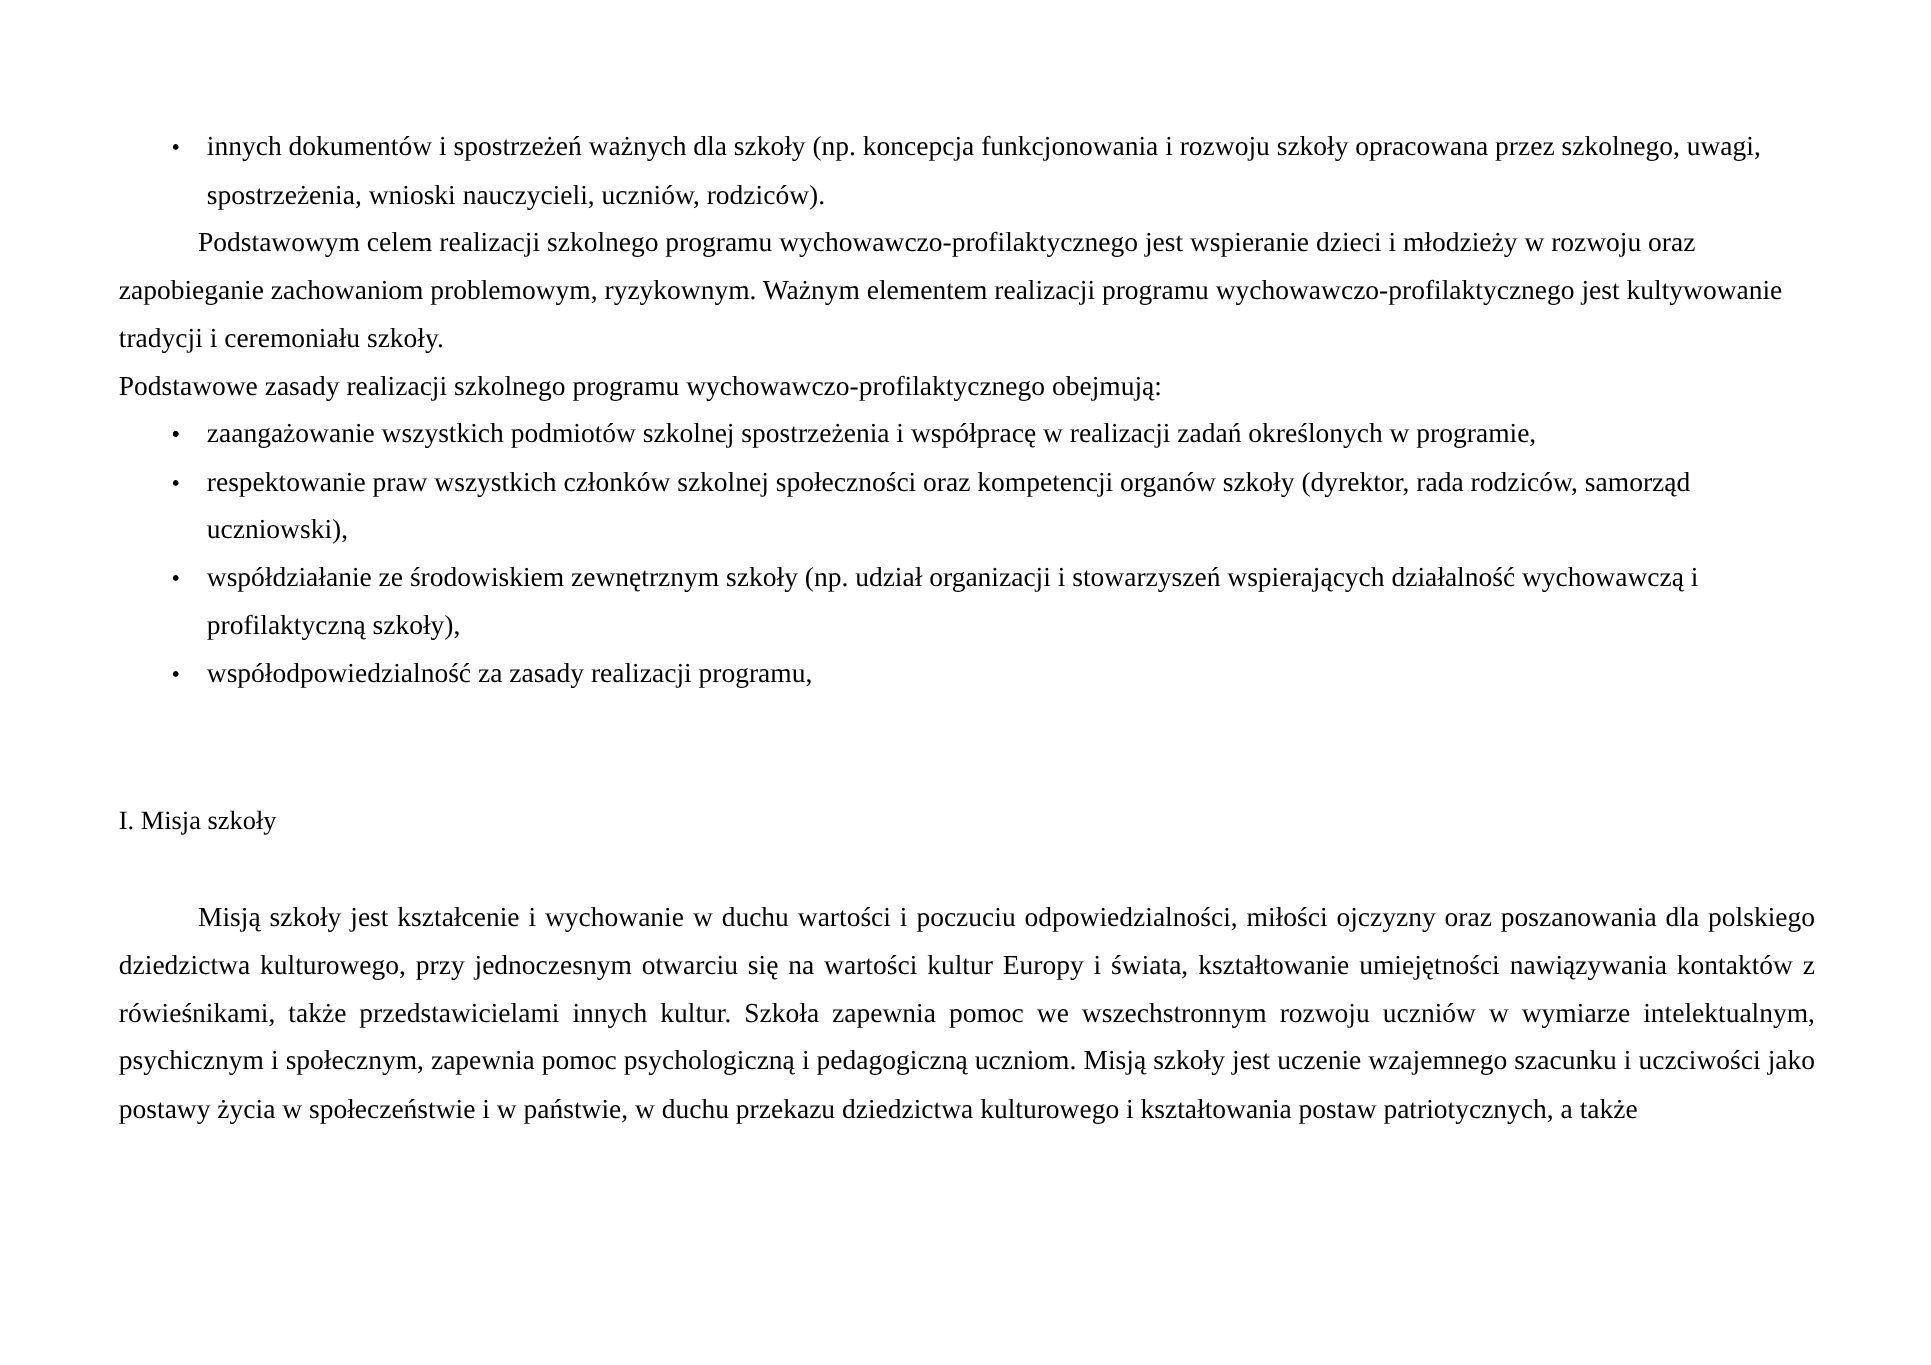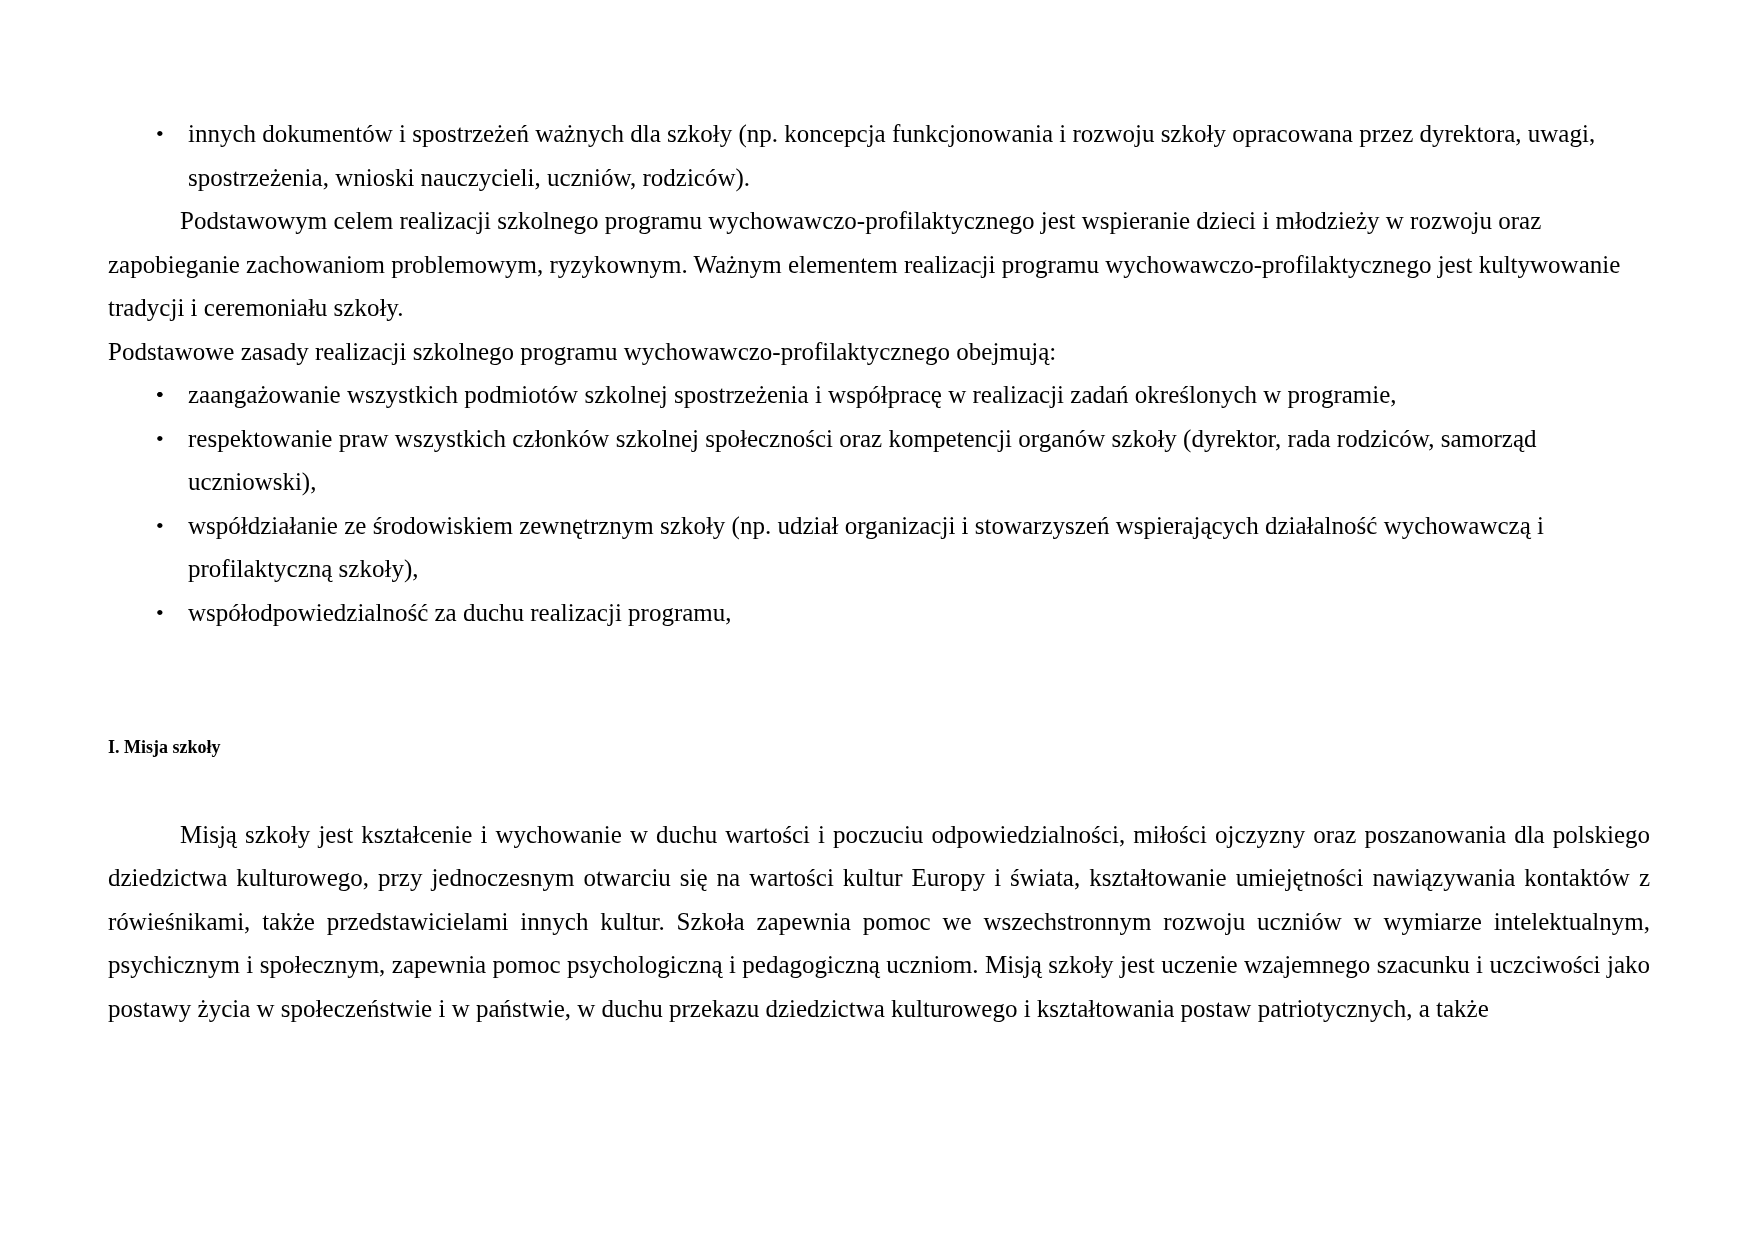--- a/index.html
+++ b/index.html
@@ -38,35 +38,35 @@
     position: relative;
     padding-left: 80px;
   }
   ul.doc-list > li > .bullet-marker {
     position: absolute;
     left: 48px;
     top: 0;
     font-size: 22px;
   }
   .section-heading {
-    font-weight: bold;
-    font-size: 18px;
+    font-weight: normal;
+    font-size: 24px;
     line-height: 43.5px;
     margin: 92px 0 43px 0;
   }
 </style>
 </head>
 <body>
 
 <div class="page">
 
   <ul class="doc-list">
     <li>
       <span class="bullet-marker">•</span>
-      <span>innych dokumentów i spostrzeżeń ważnych dla szkoły (np. koncepcja funkcjonowania i rozwoju szkoły opracowana przez dyrektora, uwagi, spostrzeżenia, wnioski nauczycieli, uczniów, rodziców).</span>
+      <span>innych dokumentów i spostrzeżeń ważnych dla szkoły (np. koncepcja funkcjonowania i rozwoju szkoły opracowana przez szkolnego, uwagi, spostrzeżenia, wnioski nauczycieli, uczniów, rodziców).</span>
     </li>
   </ul>
 
   <p class="para-indent">Podstawowym celem realizacji szkolnego programu wychowawczo-profilaktycznego jest wspieranie dzieci i młodzieży w rozwoju oraz zapobieganie zachowaniom problemowym, ryzykownym. Ważnym elementem realizacji programu wychowawczo-profilaktycznego jest kultywowanie tradycji i ceremoniału szkoły.</p>
 
   <p>Podstawowe zasady realizacji szkolnego programu wychowawczo-profilaktycznego obejmują:</p>
 
   <ul class="doc-list">
     <li>
       <span class="bullet-marker">•</span>
@@ -78,21 +78,21 @@
     <li>
       <span class="bullet-marker">•</span>
       <span>respektowanie praw wszystkich członków szkolnej społeczności oraz kompetencji organów szkoły (dyrektor, rada rodziców, samorząd uczniowski),</span>
     </li>
     <li>
       <span class="bullet-marker">•</span>
       <span>współdziałanie ze środowiskiem zewnętrznym szkoły (np. udział organizacji i stowarzyszeń wspierających działalność wychowawczą i profilaktyczną szkoły),</span>
     </li>
     <li>
       <span class="bullet-marker">•</span>
-      <span>współodpowiedzialność za duchu realizacji programu,</span>
+      <span>współodpowiedzialność za zasady realizacji programu,</span>
     </li>
   </ul>
 
   <p class="section-heading">I. Misja szkoły</p>
 
   <p class="para-indent justified">Misją szkoły jest kształcenie i wychowanie w duchu wartości i poczuciu odpowiedzialności, miłości ojczyzny oraz poszanowania dla polskiego dziedzictwa kulturowego, przy jednoczesnym otwarciu się na wartości kultur Europy i świata, kształtowanie umiejętności nawiązywania kontaktów z rówieśnikami, także przedstawicielami innych kultur. Szkoła zapewnia pomoc we wszechstronnym rozwoju uczniów w wymiarze intelektualnym, psychicznym i społecznym, zapewnia pomoc psychologiczną i pedagogiczną uczniom. Misją szkoły jest uczenie wzajemnego szacunku i uczciwości jako postawy życia w społeczeństwie i w państwie, w duchu przekazu dziedzictwa kulturowego i kształtowania postaw patriotycznych, a także</p>
 
 </div>
 
 </body></html>

